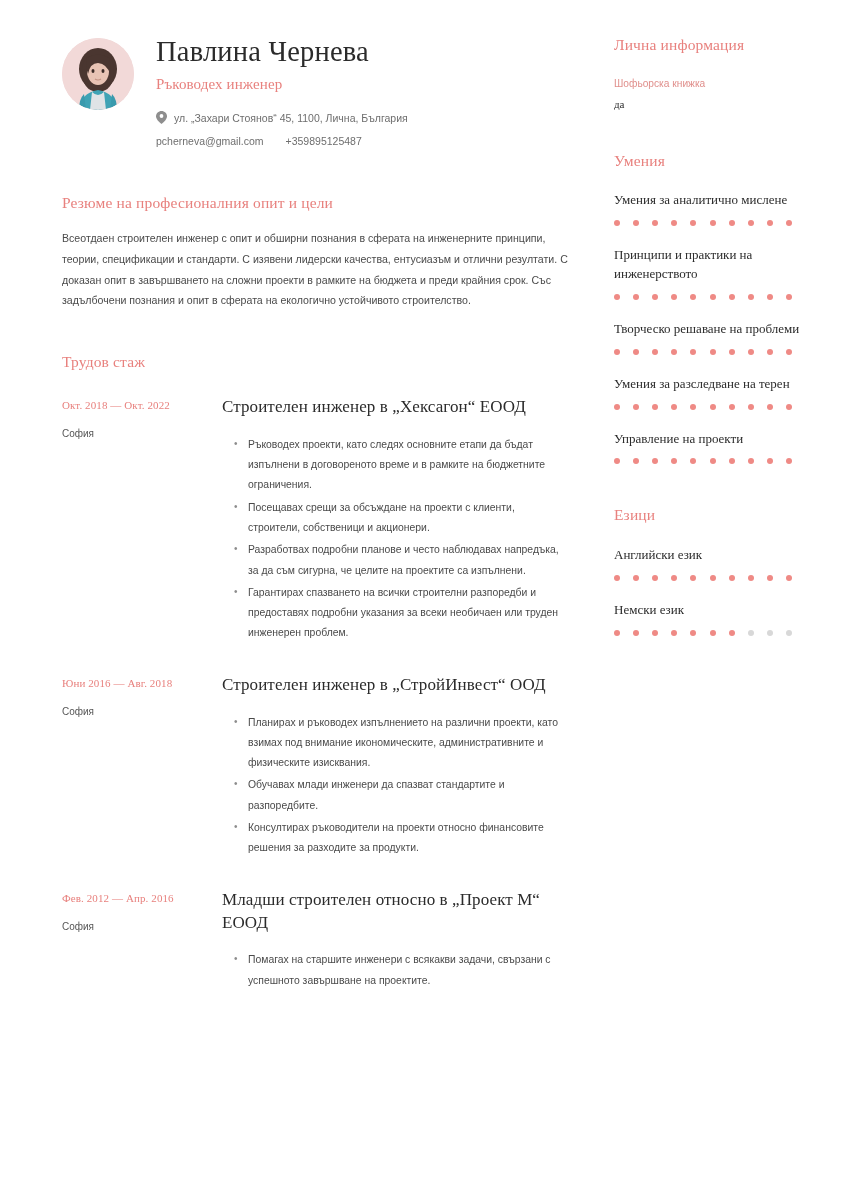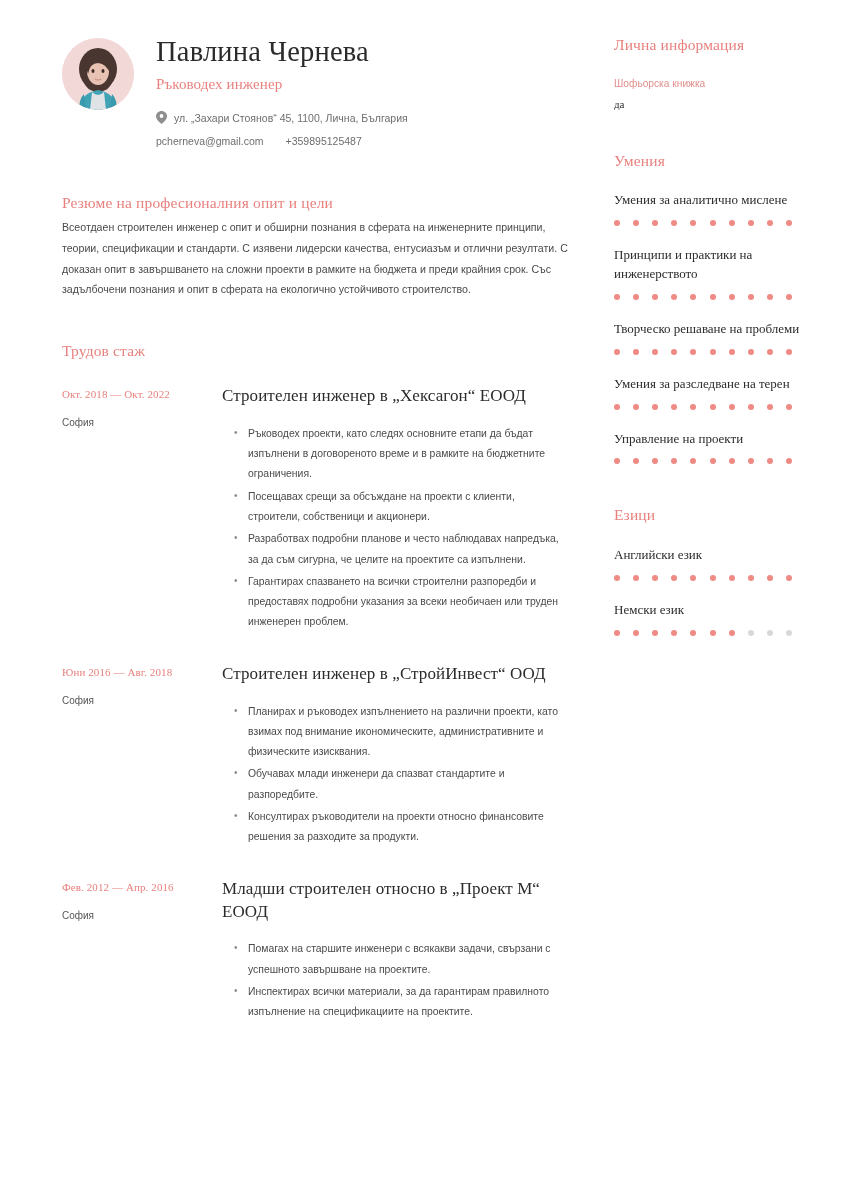--- a/index.html
+++ b/index.html
@@ -92,21 +92,21 @@
   
   .sec-head {
     font-family: "Liberation Serif", serif;
     font-size: 15.5px;
     color: #e8817e;
     letter-spacing: 0.15px;
   }
 
   .summary-sec { margin-top: 45px; }
   .summary-text {
-    margin-top: 5px;
+    margin-top: 16px;
     font-size: 10.6px;
     line-height: 1.95;
     color: #4a4a4a;
     max-width: 512px;
   }
 
   .exp-sec { margin-top: 42px; }
 
   .job {
     display: flex;
@@ -312,21 +312,20 @@
 
       <div class="job">
         <div class="job-meta">
           <div class="job-dates">Фев. 2012 — Апр. 2016</div>
           <div class="job-city">София</div>
         </div>
         <div class="job-body">
           <div class="job-role">Младши строителен относно в „Проект М“ ЕООД</div>
           <ul class="bullets">
             <li>Помагах на старшите инженери с всякакви задачи, свързани с успешното завършване на проектите.</li>
-            <li>Инспектирах всички материали, за да гарантирам правилното изпълнение на спецификациите на проектите.</li>
           </ul>
         </div>
       </div>
 
     </div>
   </div>
 
   <div class="side-col">
 
     <div class="side-sec">

